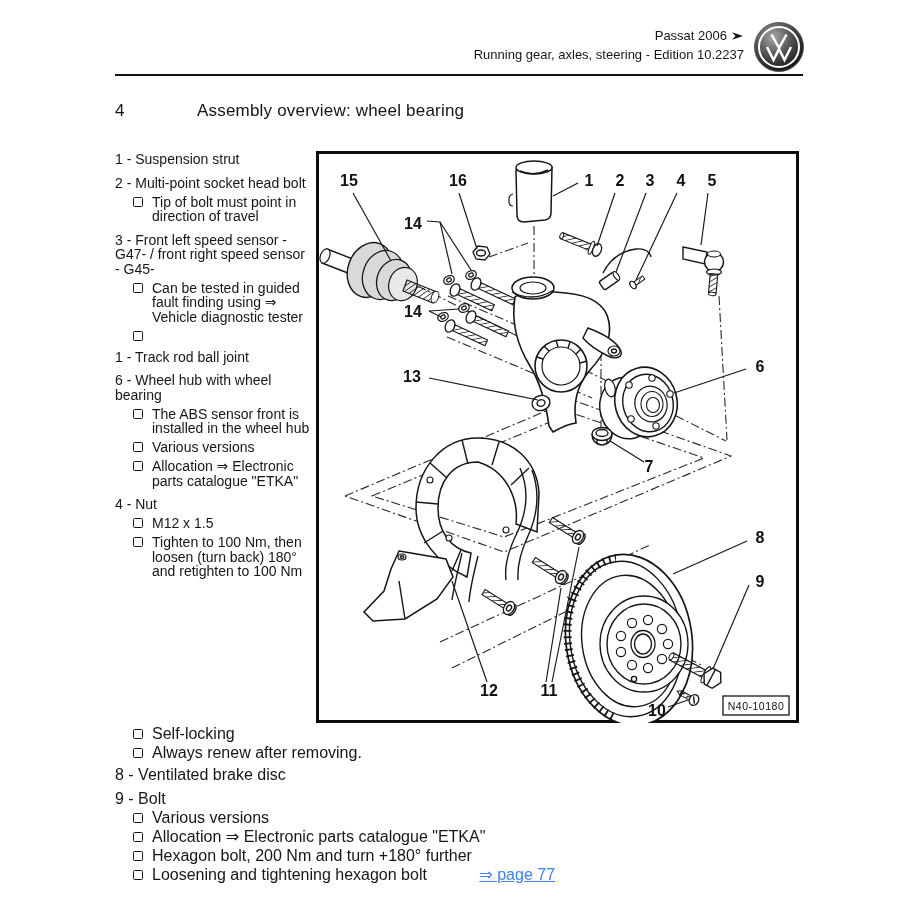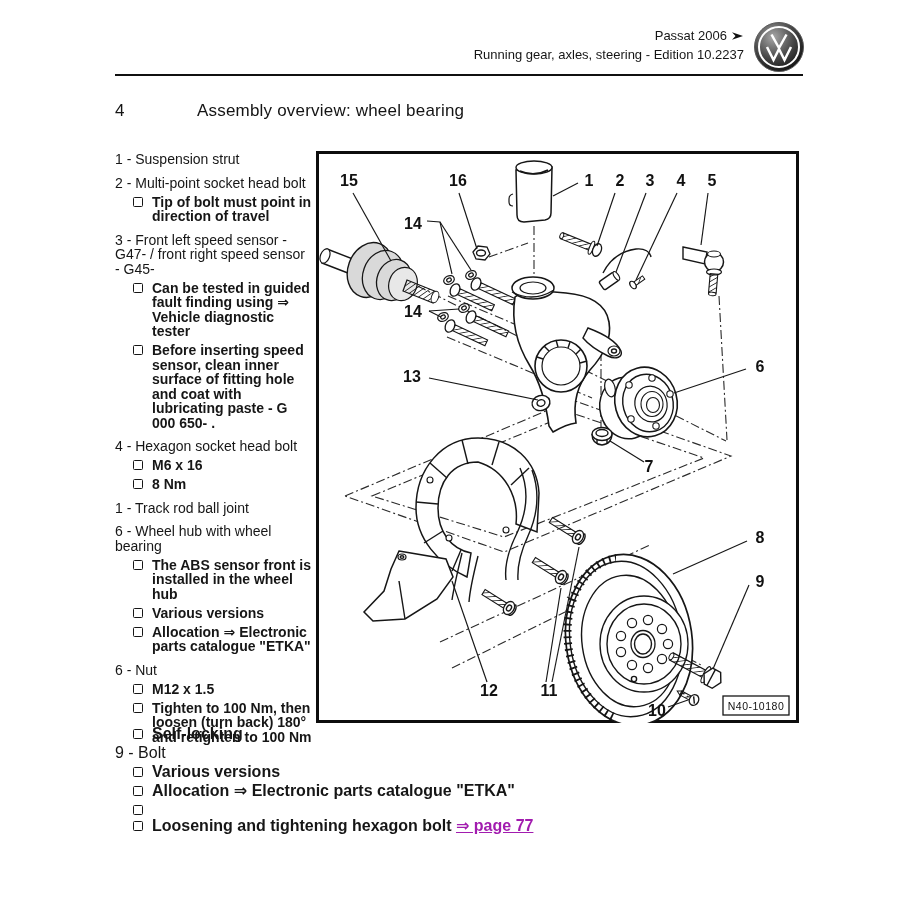--- a/index.html
+++ b/index.html
@@ -12,23 +12,23 @@
   .hdr-rule{position:absolute;left:115px;top:74px;width:688px;height:2.4px;background:#101010;}
   .logo{position:absolute;left:748px;top:21px;}
   
   .heading{position:absolute;left:115px;top:101px;display:flex;font-size:17px;letter-spacing:.2px;color:#141414;}
   .heading .hnum{width:82px;}
   
   .col-left{position:absolute;left:115px;top:152px;width:198px;font-size:14px;line-height:14.5px;}
   .col-bottom{position:absolute;left:115px;top:722px;width:640px;font-size:16px;line-height:14.5px;}
   .part{margin-bottom:9px;}
   .part-label{margin-bottom:3px;}
-  .note{display:flex;gap:9px;margin:4.5px 0 4.5px 18px;align-items:flex-start;font-weight:bold;}
+  .note{display:flex;gap:9px;margin:4.5px 0 4.5px 18px;align-items:flex-start;}
   .cb{flex:none;width:8px;height:8px;border:1.4px solid #161616;border-radius:1.5px;margin-top:2px;}
-  .link{color:#a21caf;text-decoration:underline;}
+  .link{color:#3b82f6;text-decoration:underline;margin-left:48px;}
   
   .diagram{position:absolute;left:316px;top:151px;}
   .ln{stroke:#161616;fill:none;stroke-width:1.4;}
   .ld{stroke:#161616;fill:none;stroke-width:1.15;}
   .dd{stroke:#2a2a2a;fill:none;stroke-width:1.1;stroke-dasharray:9 3 2 3;}
   .wf{fill:#ffffff;stroke:#161616;}
   .callout{font-family:"Liberation Sans","DejaVu Sans",sans-serif;font-size:16px;font-weight:bold;fill:#111;text-anchor:middle;}
   .figcode{font-family:"Liberation Sans","DejaVu Sans",sans-serif;font-size:10.5px;fill:#111;text-anchor:middle;letter-spacing:.5px;}
 </style>
 </head>
@@ -76,82 +76,78 @@
         </div>
     </div>
     <div class="part">
       <div class="part-label">3 - Front left speed sensor - G47- / front right speed sensor - G45-</div>
       <div class="note">
           <span class="cb"></span>
           <span>Can be tested in guided fault finding using ⇒ Vehicle diagnostic tester</span>
         </div>
       <div class="note">
           <span class="cb"></span>
-          <span>Before inserting speed sensor, clean inner surface of fitting hole and coat with lubricating paste - G 000 650- .</span>
         </div>
     </div>
     <div class="part">
-      <div class="part-label">4 - Hexagon socket head bolt</div>
-      <div class="note">
-          <span class="cb"></span>
-          <span>M6 x 16</span>
-        </div>
-      <div class="note">
-          <span class="cb"></span>
-          <span>8 Nm</span>
+        <div class="part-label">1 - Track rod ball joint</div>
+      </div>
+    <div class="part">
+      <div class="part-label">6 - Wheel hub with wheel bearing</div>
+      <div class="note">
+          <span class="cb"></span>
+          <span>The ABS sensor front is installed in the wheel hub</span>
+        </div>
+      <div class="note">
+          <span class="cb"></span>
+          <span>Various versions</span>
+        </div>
+      <div class="note">
+          <span class="cb"></span>
+          <span>Allocation ⇒  Electronic parts catalogue "ETKA"</span>
         </div>
     </div>
     <div class="part">
-        <div class="part-label">1 - Track rod ball joint</div>
-      </div>
-    <div class="part">
-      <div class="part-label">6 - Wheel hub with wheel bearing</div>
-      <div class="note">
-          <span class="cb"></span>
-          <span>The ABS sensor front is installed in the wheel hub</span>
-        </div>
-      <div class="note">
-          <span class="cb"></span>
-          <span>Various versions</span>
-        </div>
-      <div class="note">
-          <span class="cb"></span>
-          <span>Allocation ⇒  Electronic parts catalogue "ETKA"</span>
-        </div>
-    </div>
-    <div class="part">
-      <div class="part-label">6 - Nut</div>
+      <div class="part-label">4 - Nut</div>
       <div class="note">
           <span class="cb"></span>
           <span>M12 x 1.5</span>
         </div>
       <div class="note">
           <span class="cb"></span>
           <span>Tighten to 100 Nm, then loosen (turn back) 180° and retighten to 100 Nm</span>
         </div>
     </div>
   </div>
 
   <div class="col-bottom">
     <div class="note">
         <span class="cb"></span>
         <span>Self-locking</span>
       </div>
+    <div class="note">
+        <span class="cb"></span>
+        <span>Always renew after removing.</span>
+      </div>
+    <div class="part" style="margin-top:8px;">
+        <div class="part-label">8 - Ventilated brake disc</div>
+      </div>
     <div class="part">
       <div class="part-label">9 - Bolt</div>
       <div class="note">
           <span class="cb"></span>
           <span>Various versions</span>
         </div>
       <div class="note">
           <span class="cb"></span>
           <span>Allocation ⇒  Electronic parts catalogue "ETKA"</span>
         </div>
       <div class="note">
           <span class="cb"></span>
+          <span>Hexagon bolt, 200 Nm and turn +180° further</span>
         </div>
       <div class="note">
           <span class="cb"></span>
         <span><span>Loosening and tightening hexagon bolt </span><a href="#" class="link">⇒ page 77</a></span>
       </div>
     </div>
   </div>
 
   <svg class="diagram" width="483" height="572" viewBox="316 151 483 572">
     <defs>

